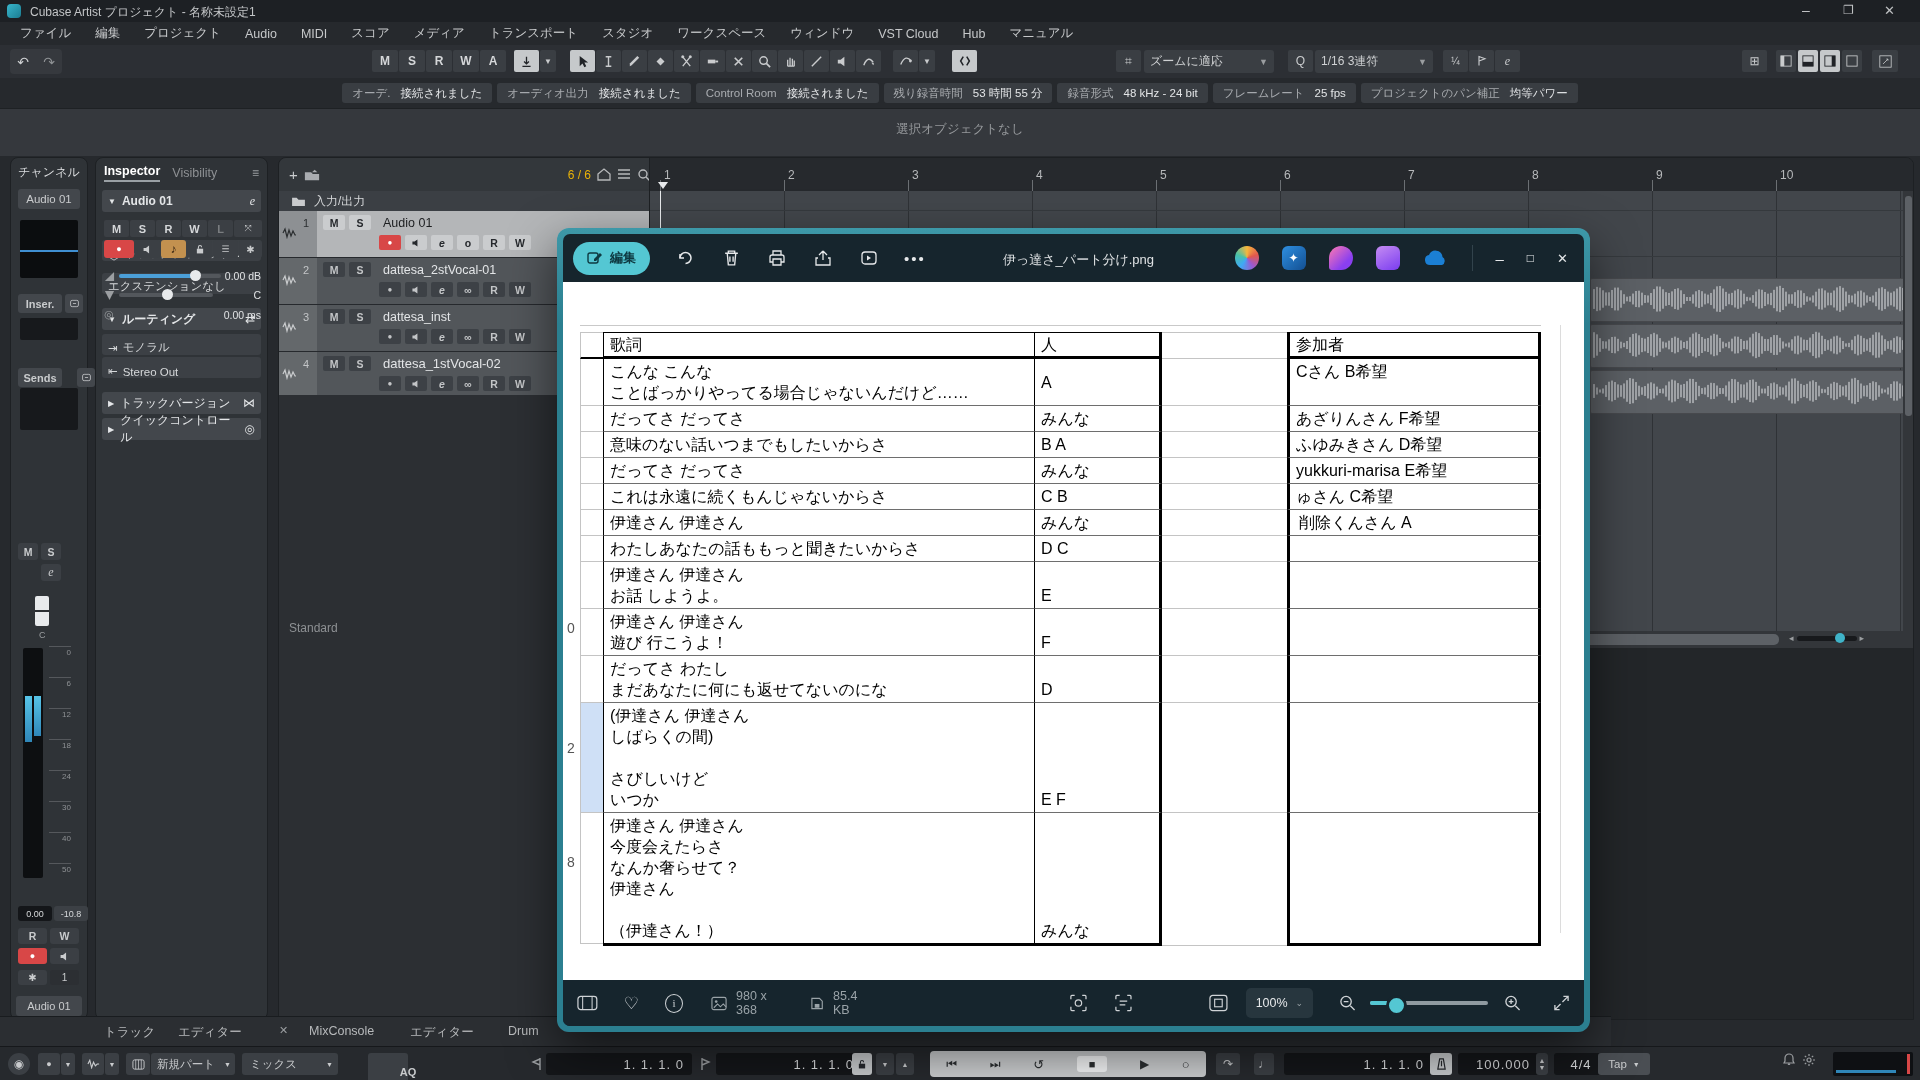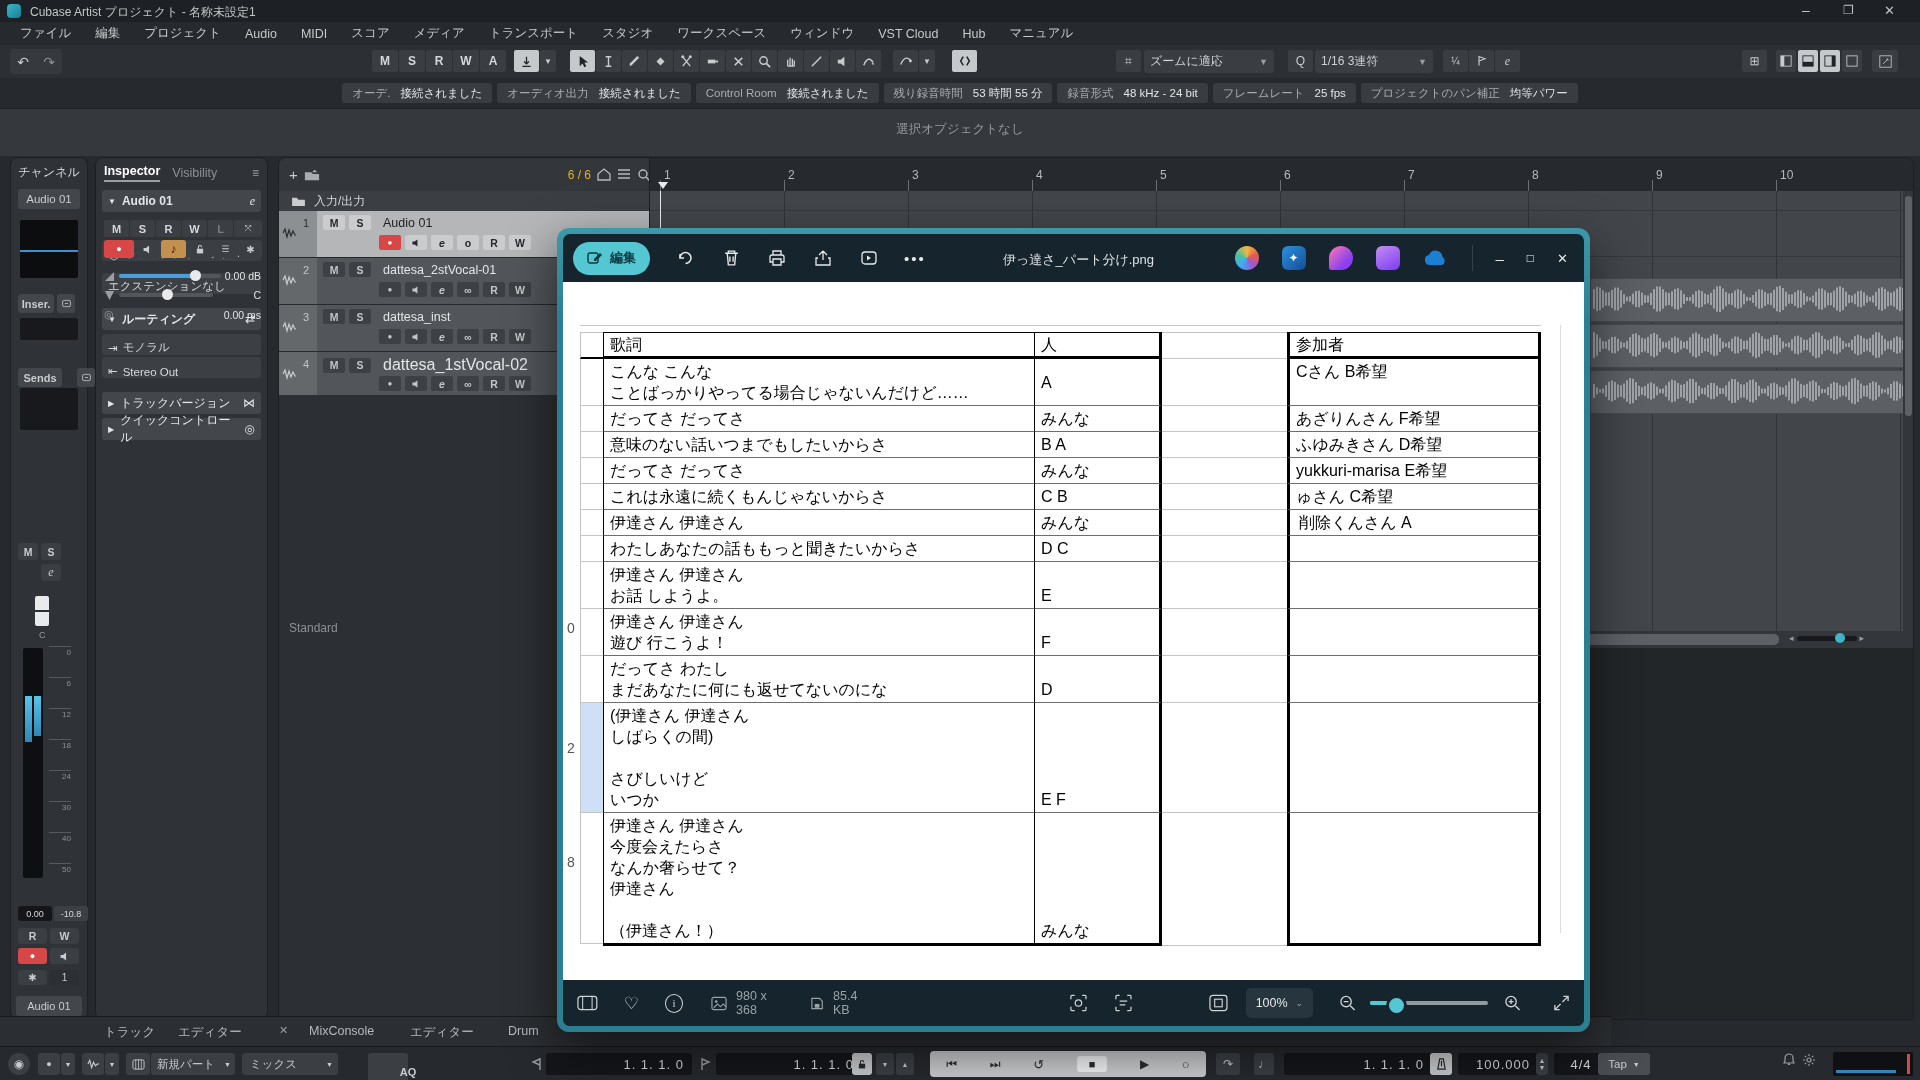--- a/index.html
+++ b/index.html
@@ -269,21 +269,21 @@
     <div class="ab" style="left:0;top:12px;width:1920px;text-align:center;color:#96999c;font-size:12.5px;">選択オブジェクトなし</div>
   </div>
 
   <div class="panel ab" style="left:10px;top:157px;width:78px;height:863px;">
     <div style="text-align:center;padding-top:6px;color:#dcdee0;font-size:12px;">チャンネル</div>
     <div class="btn" style="margin:8px 7px 0;height:20px;font-size:11.5px;background:#43474c;">Audio 01</div>
     <div class="ab" style="left:9px;top:62px;width:58px;height:58px;background:#0b0d0f;border-radius:2px;">
       <div class="ab" style="left:0;top:30px;width:58px;height:2px;background:#3f8fd2;"></div>
     </div>
     <div class="ab flex" style="left:7px;top:136px;gap:3px;">
-      <div class="btn" style="width:36px;height:19px;font-size:11px;font-weight:bold;background:#43474c;">Inser.</div>
+      <div class="btn" style="width:44px;height:19px;font-size:11px;font-weight:bold;background:#43474c;">Inser.</div>
       <div class="btn" style="width:18px;height:19px;background:#43474c;">
           <svg width="11" height="11" viewBox="0 0 14 14">
             <rect x="2" y="3" width="10" height="8" rx="2" fill="none" stroke="#c9cbcd"></rect>
             <path d="M5 7h4" stroke="#c9cbcd"></path>
           </svg>
         </div>
     </div>
     <div class="ab" style="left:9px;top:160px;width:58px;height:22px;background:#17191c;border-radius:2px;"></div>
     <div class="ab flex" style="left:7px;top:210px;gap:15px;">
       <div class="btn" style="width:44px;height:19px;font-size:11px;font-weight:bold;background:#43474c;">Sends</div>
@@ -551,21 +551,21 @@
           <div style="position: absolute; left: 0px; top: 0px; width: 38px; height: 46px; background: rgb(100, 104, 107);"></div>
           <div style="position: absolute; left: 3px; top: 16px;">
             <svg width="15" height="12" viewBox="0 0 15 12">
               <path d="M1 6l2-4 2 8 2-7 2 6 2-5 2 4h1" stroke="#c9cbcd" fill="none" stroke-width="1.2"></path>
             </svg>
           </div>
           <span style="position: absolute; left: 24px; top: 6px; font-size: 11px; color: rgb(195, 197, 199);">4</span>
           <div style="position: absolute; left: 44px; top: 4px; display: flex; align-items: center; gap: 2px;">
             <div class="mini">M</div>
             <div class="mini">S</div>
-            <span style="margin-left: 8px; font-size: 16px; color: rgb(227, 229, 231);">dattesa_1stVocal-02</span>
+            <span style="margin-left: 8px; font-size: 13px; color: rgb(227, 229, 231);">dattesa_1stVocal-02</span>
           </div>
           <div style="position: absolute; left: 100px; top: 24px; display: flex; align-items: center; gap: 2px;">
             <div class="mini" style="font-size: 8px;">●</div>
             <div class="mini">
               <svg width="10" height="10" viewBox="0 0 14 14">
                 <path d="M2 5h3l4-3v10l-4-3H2z" fill="#c3c5c7"></path>
               </svg>
             </div>
             <div class="mini" style="font-style: italic;">e</div>
             <div class="mini">∞</div>

